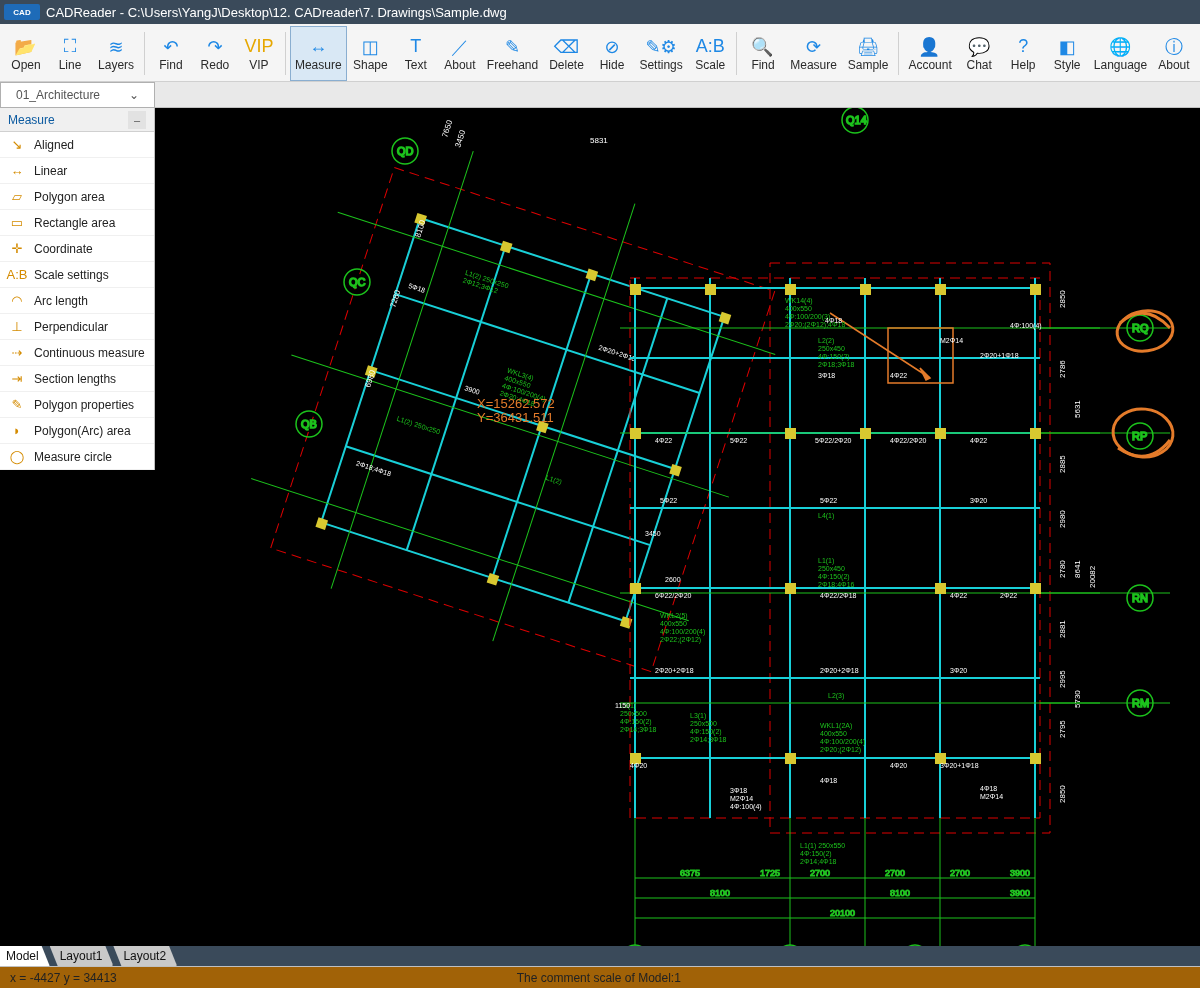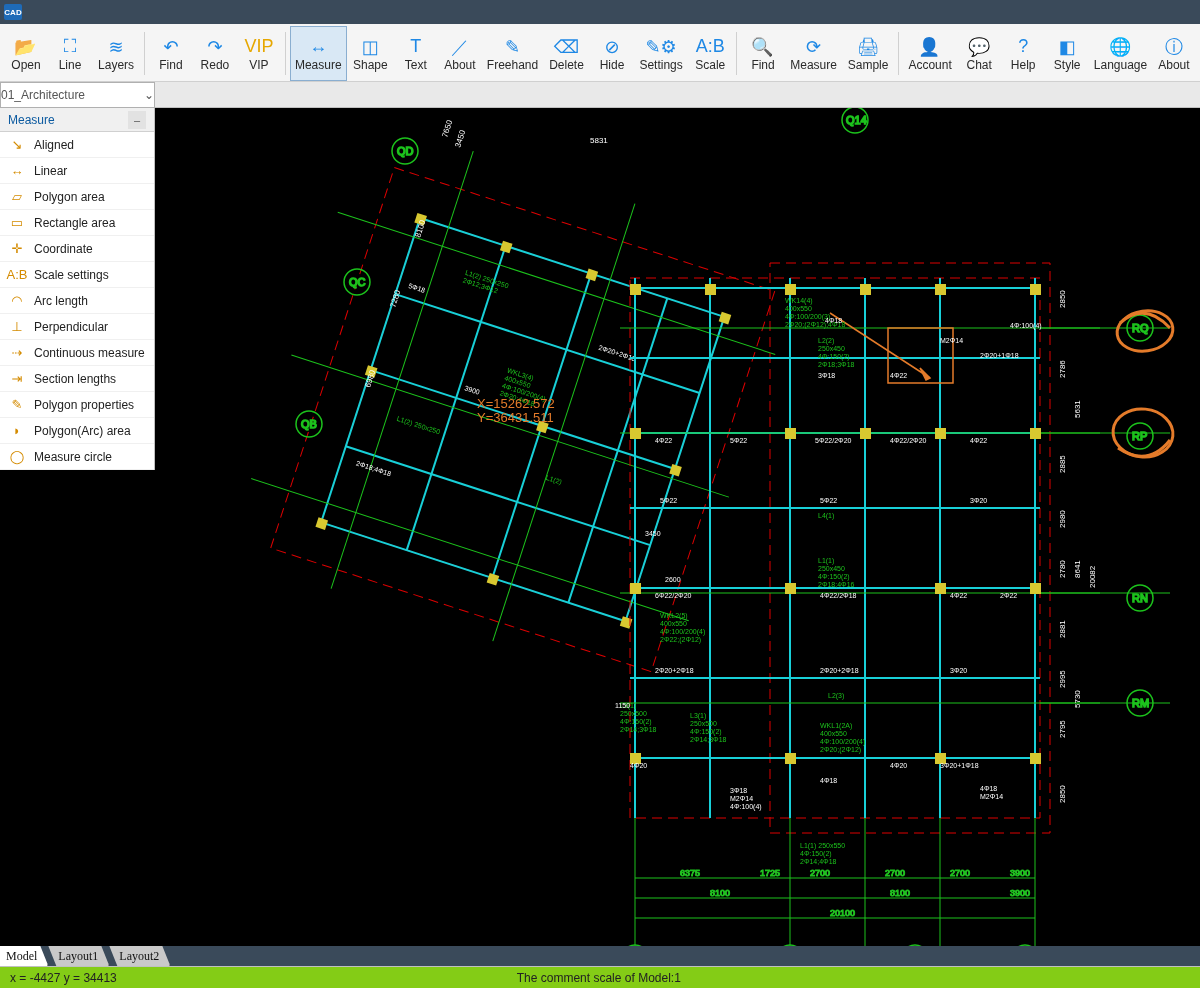--- a/index.html
+++ b/index.html
@@ -1,66 +1,67 @@
 <!DOCTYPE html>
 <html><head>
 <meta charset="utf-8">
 <style>
 * { margin: 0; padding: 0; box-sizing: border-box; font-family: "Segoe UI", Tahoma, sans-serif; }
 body { width: 1200px; height: 988px; background: #fff; overflow: hidden; display: flex; flex-direction: column; }
 
 
 .titlebar { height: 24px; background: #3a4a5a; color: #fff; display: flex; align-items: center; padding: 0 4px; font-size: 13px; }
-.titlebar .logo { width: 18px; height: 16px; background:#1e6bb8; color:#fff; font-size:8px; font-weight:bold; display:inline-flex; align-items:center; justify-content:center; margin-right:6px; border-radius:2px;}
+.titlebar .logo { width: 36px; height: 16px; background:#1e6bb8; color:#fff; font-size:8px; font-weight:bold; display:inline-flex; align-items:center; justify-content:center; margin-right:6px; border-radius:2px;}
 .titlebar span { white-space: nowrap; }
 
 
 .toolbar { height: 58px; background: #f5f5f5; border-bottom: 1px solid #d0d0d0; display: flex; align-items: stretch; padding: 2px 4px 0; gap: 0; }
 .tool-btn { display: flex; flex-direction: column; align-items: center; justify-content: center; padding: 2px 8px; min-width: 44px; font-size: 12px; color: #2a2a2a; cursor: pointer; border: 1px solid transparent; }
 .tool-btn.active { background:#d9e8f5; border:1px solid #8aaed0; }
 .tool-btn .ico { width: 22px; height: 22px; display:flex; align-items:center; justify-content:center; color:#1e88e5; font-size:18px; }
 .tool-btn .ico.vip { color:#e6a700; }
 .tool-sep { width:1px; background:#d0d0d0; margin:6px 4px; }
 
 
 .tabstrip { height: 26px; background: #e9e9e9; border-bottom:1px solid #c0c0c0; display:flex; align-items:stretch; }
-.layer-drop { width:155px; height:26px; background:#fff; border:1px solid #b0b0b0; display:flex; align-items:center; padding:0 0; font-size:12px; color:#555; justify-content:space-between;}
+.layer-drop { width:155px; height:26px; background:#fff; border:1px solid #b0b0b0; display:flex; align-items:center; padding:0 15px; font-size:12px; color:#555; justify-content:space-between;}
 .doc-tab { padding:0 28px 10px 22px; display:flex; align-items:center; font-size:13px; font-weight:bold; color:#333; background:#f6f6f6; border-right:1px solid #c0c0c0; position:relative;margin-top:48px;}
 .doc-tab .x { position:absolute; right:8px; color:#888; font-weight:normal; font-size:14px;}
 
 
 .workrow { flex:1; display:flex; position:relative; background:#000; overflow:hidden;}
 .side-panel { width:155px; background:#fff; border-right:1px solid #c0c0c0; display:flex; flex-direction:column; position:absolute; left:0; top:0; z-index:5;}
 .side-hdr { height:24px; background:#f0f0f0; border-bottom:1px solid #d0d0d0; display:flex; align-items:center; padding:0 8px; font-size:12px; color:#0b5aa0; justify-content:space-between;}
 .side-hdr .close { width:18px; height:18px; background:#e2e2e2; display:flex; align-items:center; justify-content:center; font-size:11px; color:#555;}
 .side-item { height:26px; display:flex; align-items:center; padding:0 8px; font-size:12px; color:#222; border-bottom:1px solid #f0f0f0; gap:8px; cursor:pointer;}
 .side-ico { width:18px; height:14px; display:inline-flex; align-items:center; justify-content:center; color:#d48b00; font-size:13px;}
 
 
 .canvas { flex:1; position:relative; background:#000; }
 .canvas svg { position:absolute; inset:0; }
 
 
 .layout-tabs { height:20px; background:#3a4a5a; color:#fff; display:flex; align-items:stretch; font-size:12px;}
-.layout-tab { padding:0 10px; display:flex; align-items:center; background:#c9c9c9; color:#111; border-right:1px solid #888; clip-path: polygon(0 0, calc(100% - 8px) 0, 100% 100%, 8px 100%); font-family: Liberation Serif, serif;}
+.layout-tab { padding:0 10px; display:flex; align-items:center; background:#c9c9c9; color:#111; border-right:1px solid #888; clip-path: polygon(0 0, calc(100% - 8px) 0, 100% 100%, 8px 100%);}
 .layout-tab.first { clip-path: polygon(0 0, calc(100% - 8px) 0, 100% 100%, 0 100%); padding-left:6px; background:#fff;}
 
 
-.status { height:22px; background:#84cc16; border-top:1px solid #c0c0c0; display:flex; align-items:center; font-size:12px; color:#222; }
+.status { height:22px; background:#a16207; border-top:1px solid #c0c0c0; display:flex; align-items:center; font-size:12px; color:#222; }
 .status .cell { padding:0 10px; }
 .status .right { margin-left:380px; }
 
 
 .ann { position:absolute; color:#e47b2a; font-size:13px; font-family:monospace; line-height:1.1;}
 </style>
 </head>
 <body>
 
 <div class="titlebar">
   <span class="logo">CAD</span>
+  <span>CADReader - C:\Users\YangJ\Desktop\12. CADreader\7. Drawings\Sample.dwg</span>
 </div>
 
 <div class="toolbar" id="toolbar">
     <div class="tool-btn">
       <div class="ico">📂</div>
       <div>Open</div>
     </div>
     <div class="tool-btn">
       <div class="ico">⛶</div>
       <div>Line</div>

